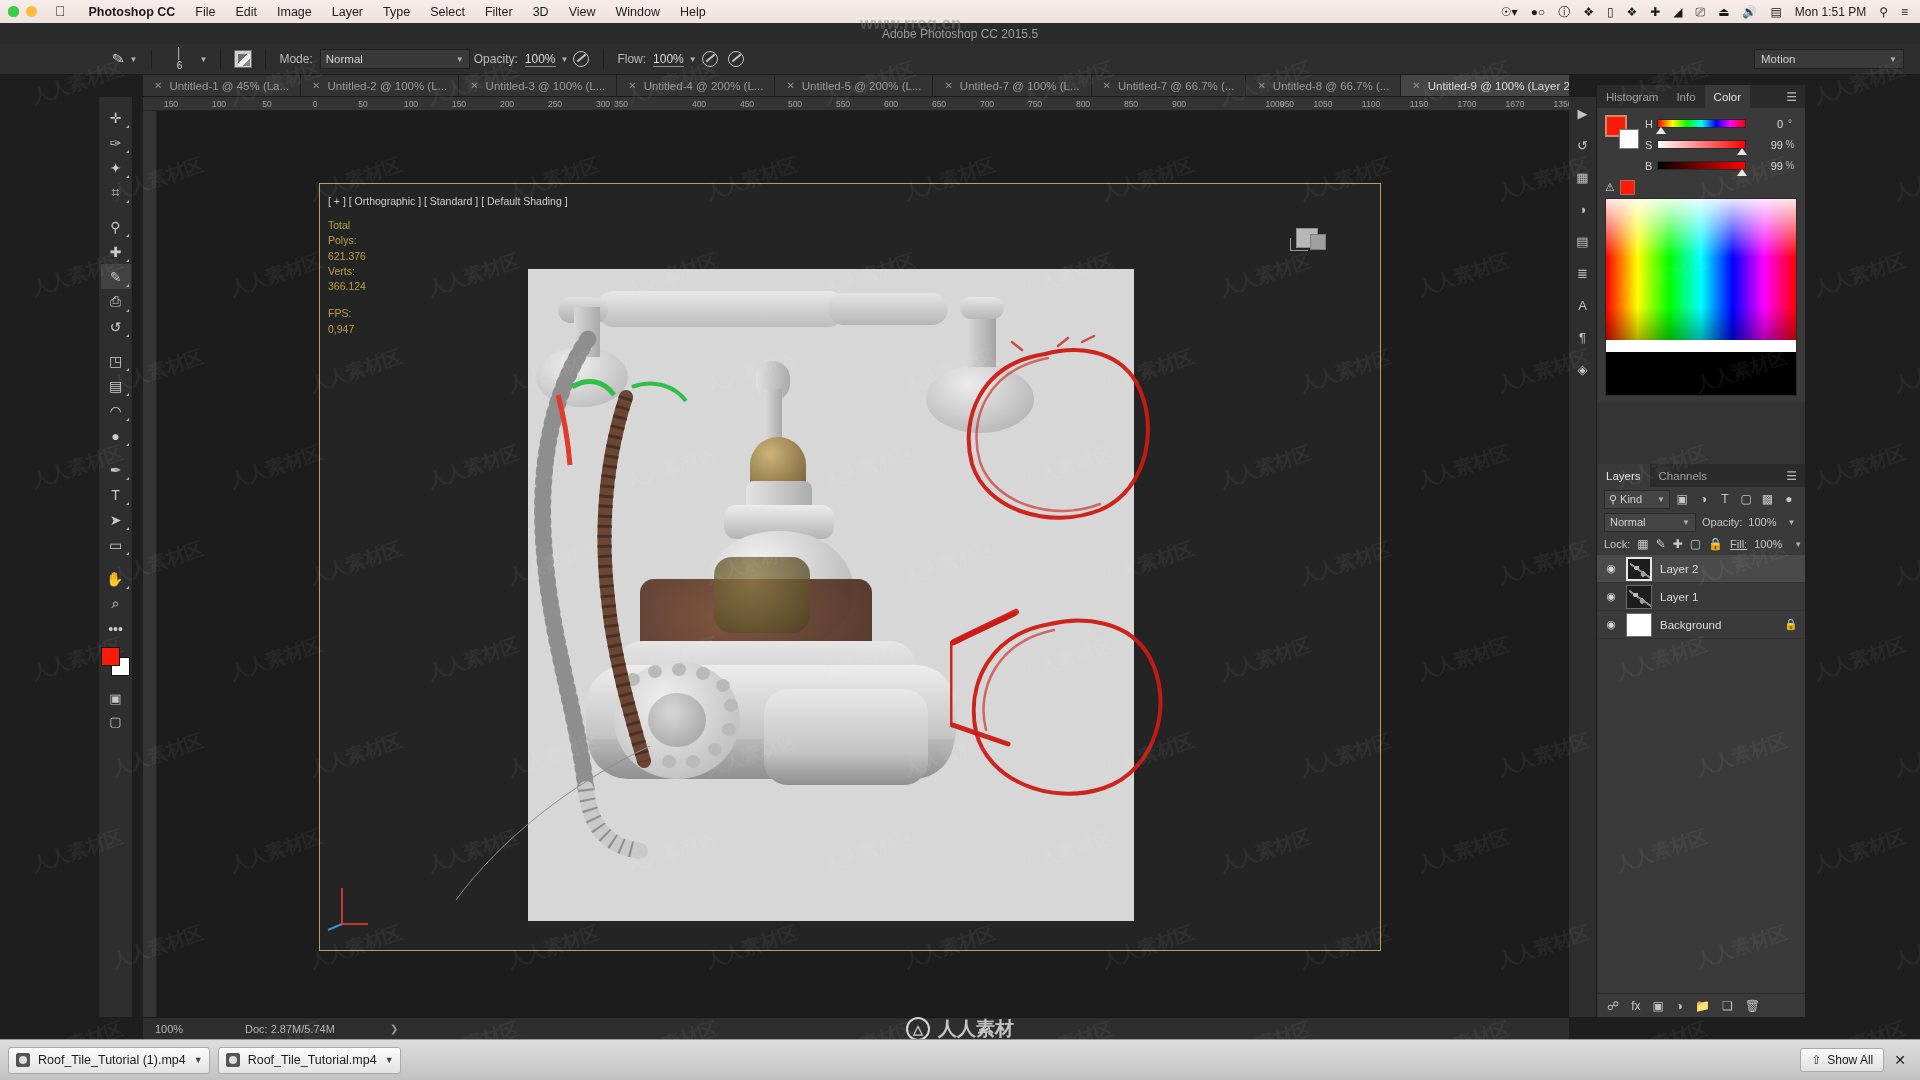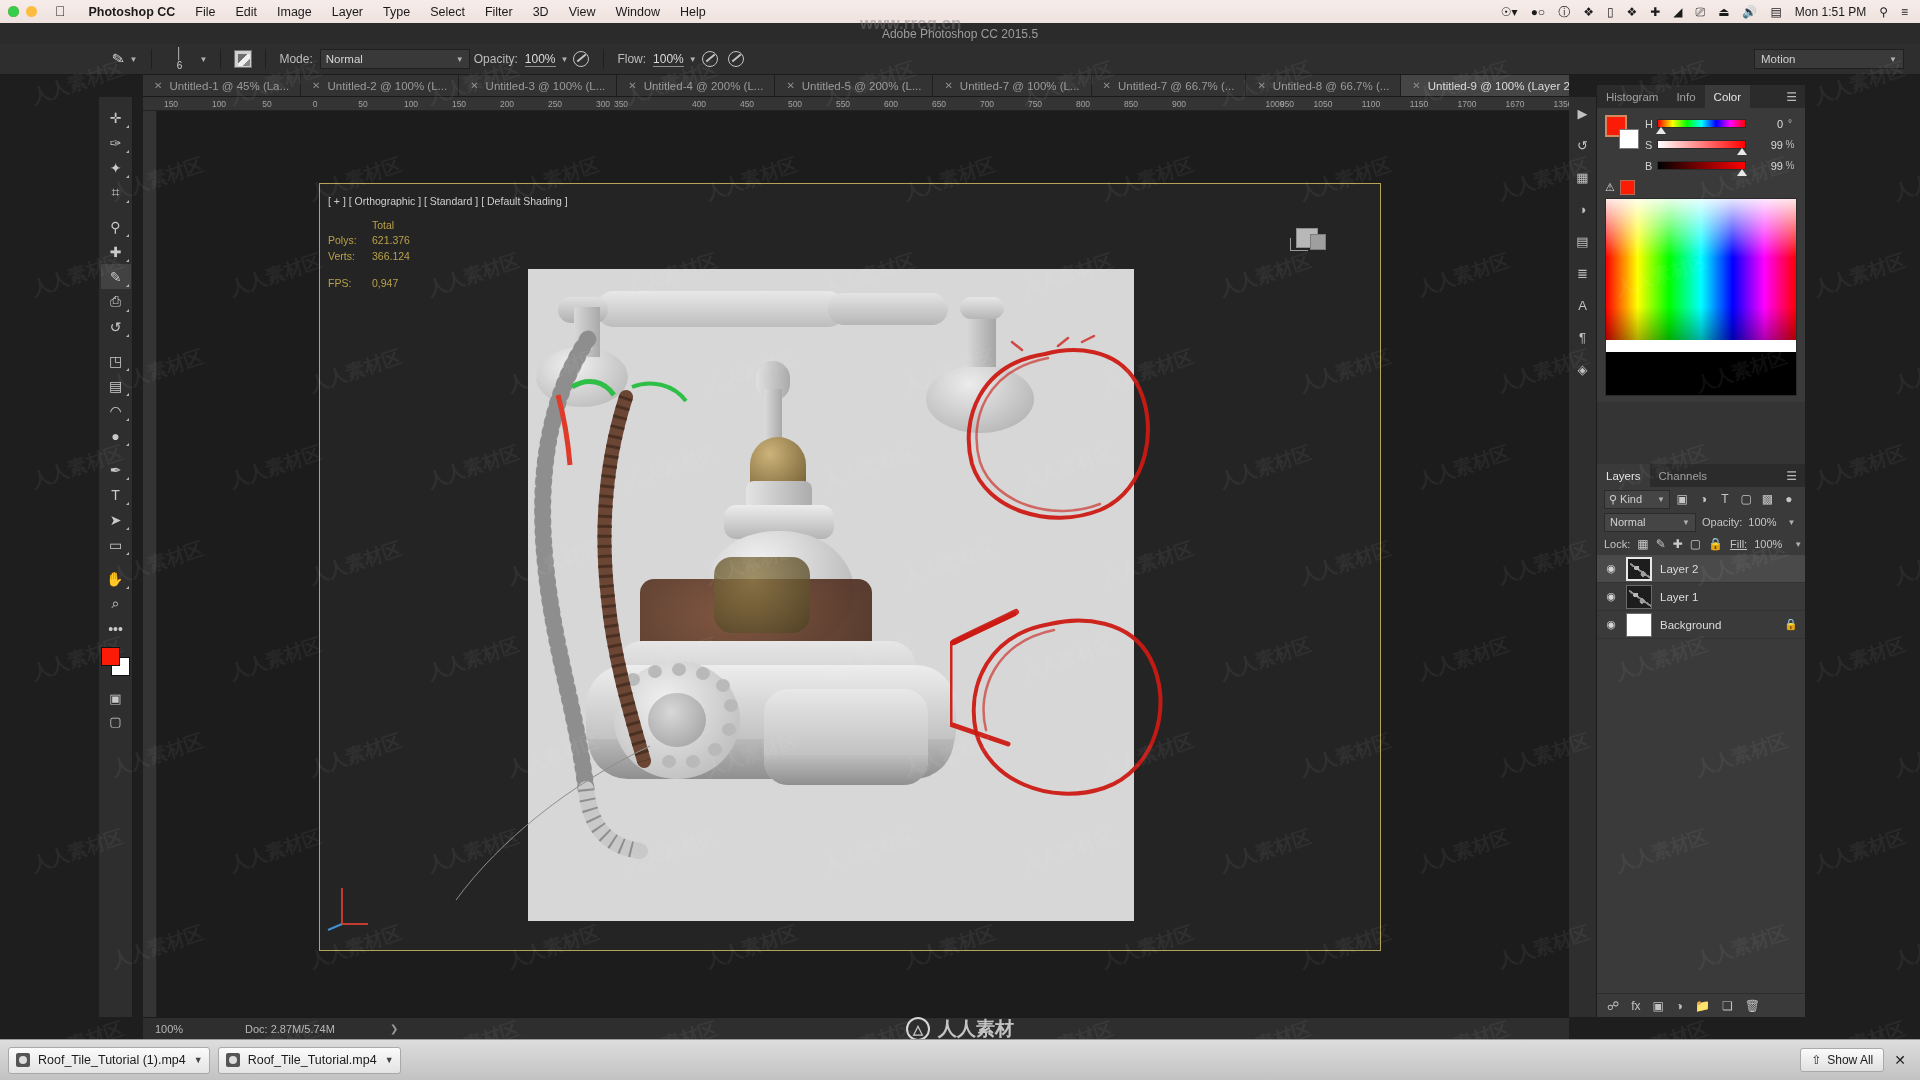--- a/index.html
+++ b/index.html
@@ -127,21 +127,21 @@
   }
   
   .phone { position:absolute; left:0; top:0; width:606px; height:652px; }
   .g { position:absolute; background:#cfcfcf; }
   .gd { position:absolute; background:#b9b9b9; }
   .brass { position:absolute; background:#9d8a5c; }
   .wood  { position:absolute; background:#5d3b2c; }
 
   .overlay3d { position:absolute; left:8px; top:10px; color:#b9a049; font-size:10.5px; line-height:1.45; }
   .overlay3d .hdr { color:#cfcfcf; }
-  .o3-row { display:flex; }
+  .o3-row { display:flex;flex-direction:column; }
   .o3-k { width:44px; }
   .gizmo { position:absolute; right:46px; top:40px; width:46px; height:44px; }
   .gizmo .cube { position:absolute; left:8px; top:4px; width:22px; height:20px;
       background:#b8b8b8; border:1px solid #8d8d8d; }
   .gizmo .cube2{ position:absolute; left:22px; top:10px; width:16px; height:16px;
       background:#9f9f9f; border:1px solid #7c7c7c; }
   .gizmo .ln { position:absolute; background:#9a9a9a; }
 
   .redmark { position:absolute; }
 

